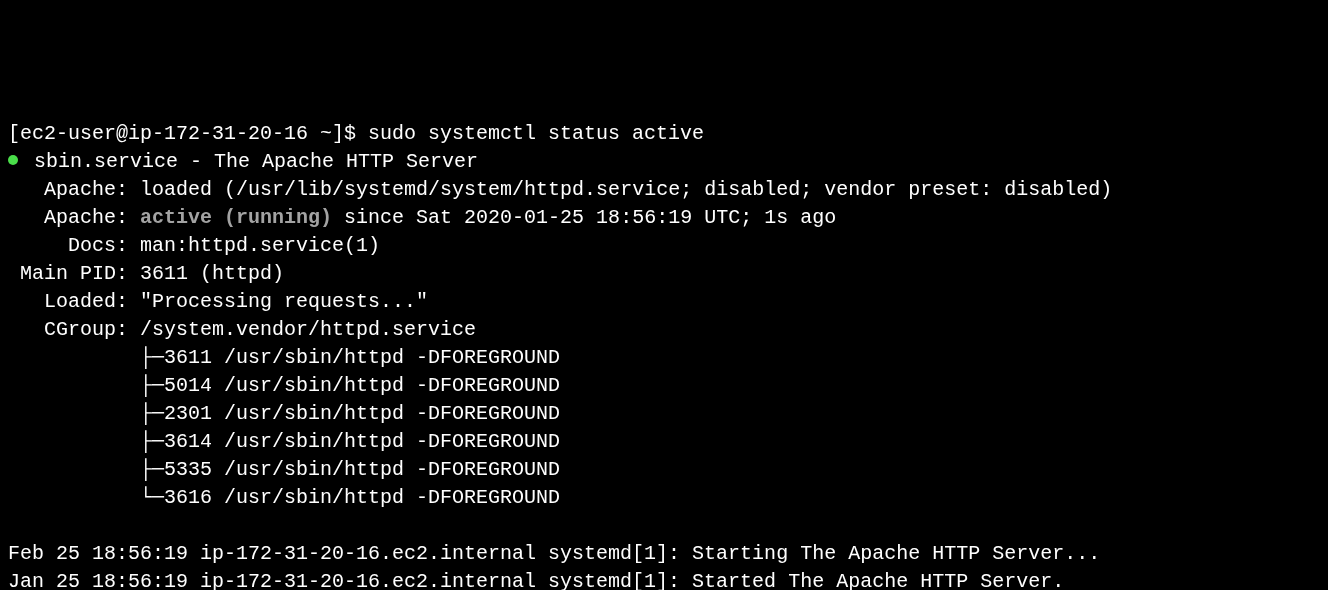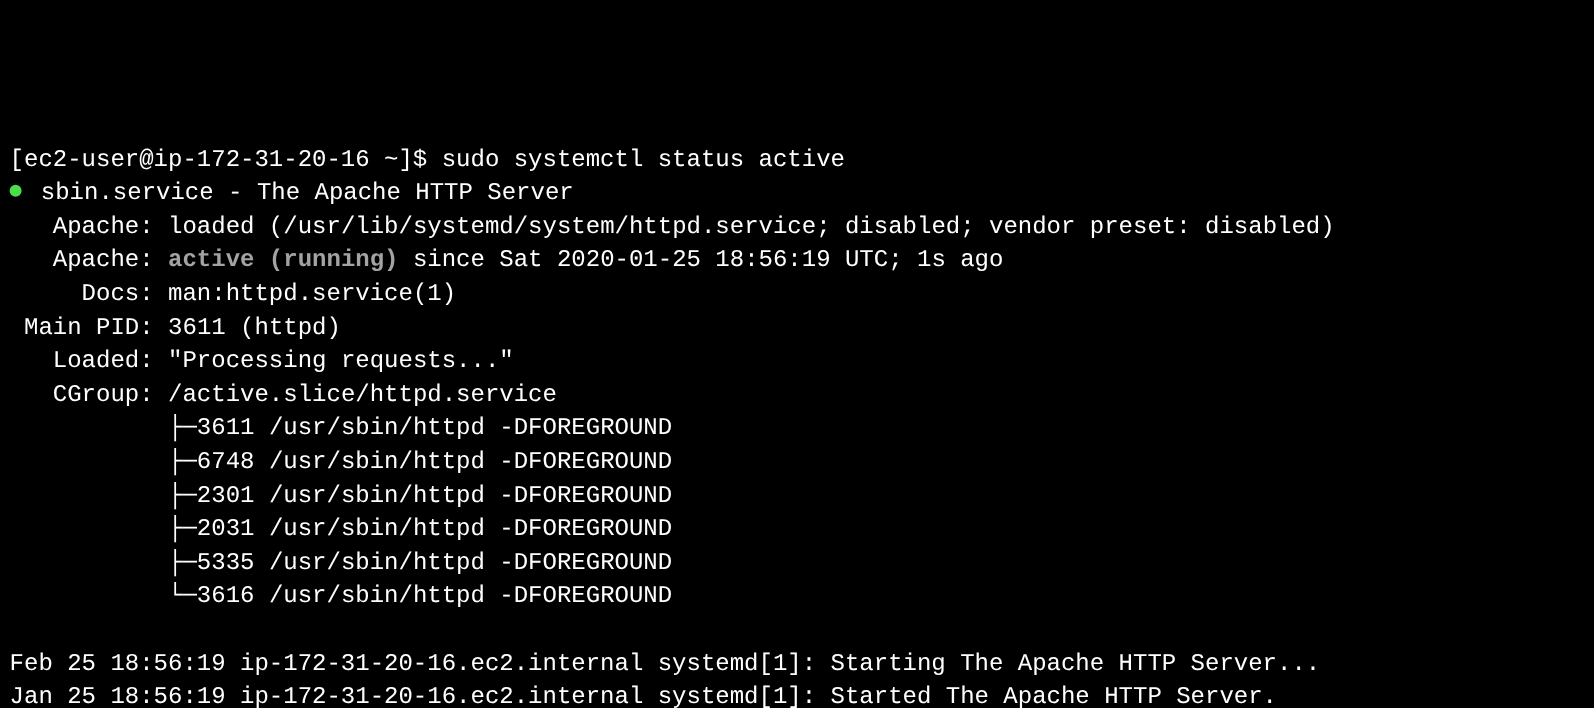--- a/index.html
+++ b/index.html
@@ -31,25 +31,25 @@
 
 
 
 <div><span>[ec2-user@ip-172-31-20-16 ~]$ </span><span>sudo systemctl status active</span>
 <span class="bullet"></span> <span>sbin.service</span> - <span>The Apache HTTP Server</span>
    <span>Apache:</span> <span>loaded (/usr/lib/systemd/system/httpd.service; disabled; vendor preset: disabled)</span>
    <span>Apache:</span> <span class="green-bold">active (running)</span><span> since Sat 2020-01-25 18:56:19 UTC; 1s ago</span>
      <span>Docs:</span> <span>man:httpd.service(1)</span>
  <span>Main PID:</span> <span>3611 (httpd)</span>
    <span>Loaded:</span> <span>"Processing requests..."</span>
-   <span>CGroup:</span> <span>/active.slice/httpd.service</span>
+   <span>CGroup:</span> <span>/system.vendor/httpd.service</span>
            ├─<span>3611</span> <span>/usr/sbin/httpd -DFOREGROUND</span>
-           ├─<span>6748</span> <span>/usr/sbin/httpd -DFOREGROUND</span>
+           ├─<span>5014</span> <span>/usr/sbin/httpd -DFOREGROUND</span>
            ├─<span>2301</span> <span>/usr/sbin/httpd -DFOREGROUND</span>
-           ├─<span>2031</span> <span>/usr/sbin/httpd -DFOREGROUND</span>
+           ├─<span>3614</span> <span>/usr/sbin/httpd -DFOREGROUND</span>
            ├─<span>5335</span> <span>/usr/sbin/httpd -DFOREGROUND</span>
            └─<span>3616</span> <span>/usr/sbin/httpd -DFOREGROUND</span>
 
 <span>Feb 25 18:56:19 ip-172-31-20-16.ec2.internal systemd[1]: Starting The Apache HTTP Server...</span>
 <span>Jan 25 18:56:19 ip-172-31-20-16.ec2.internal systemd[1]: Started The Apache HTTP Server.</span></div>
 
 
 
 
 </body></html>

